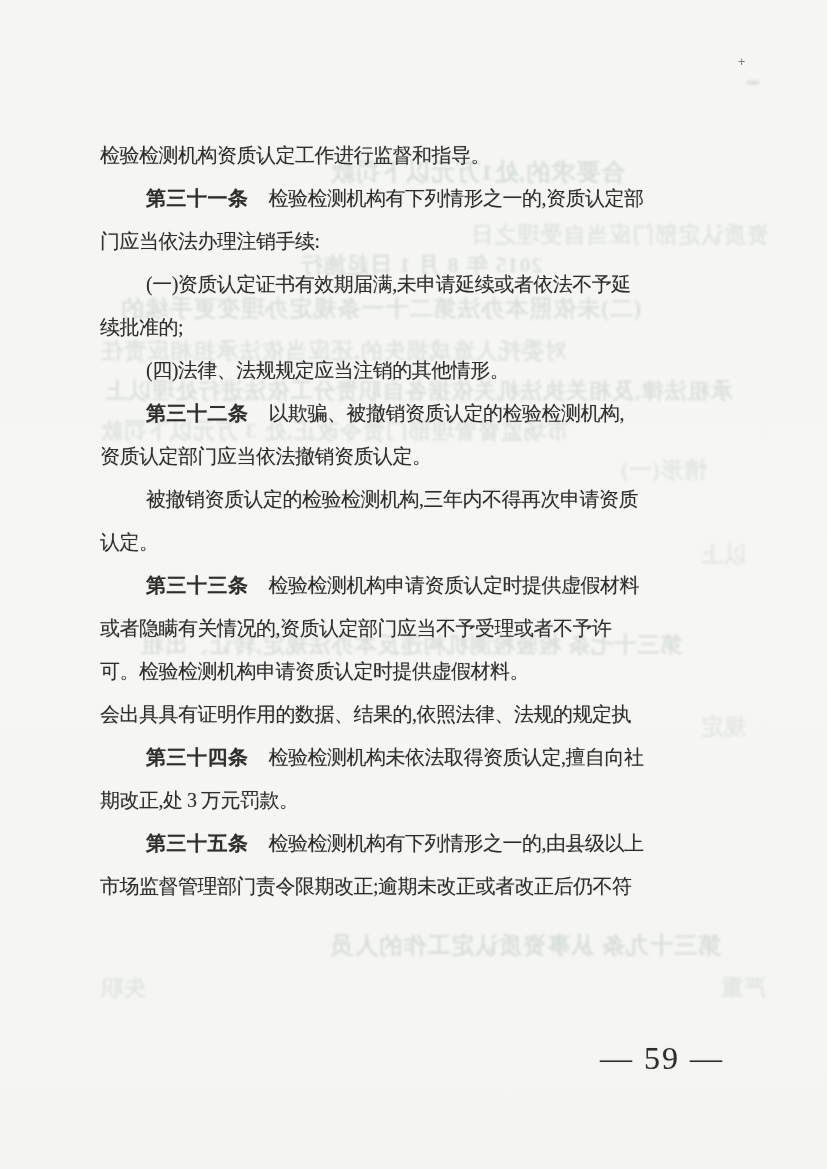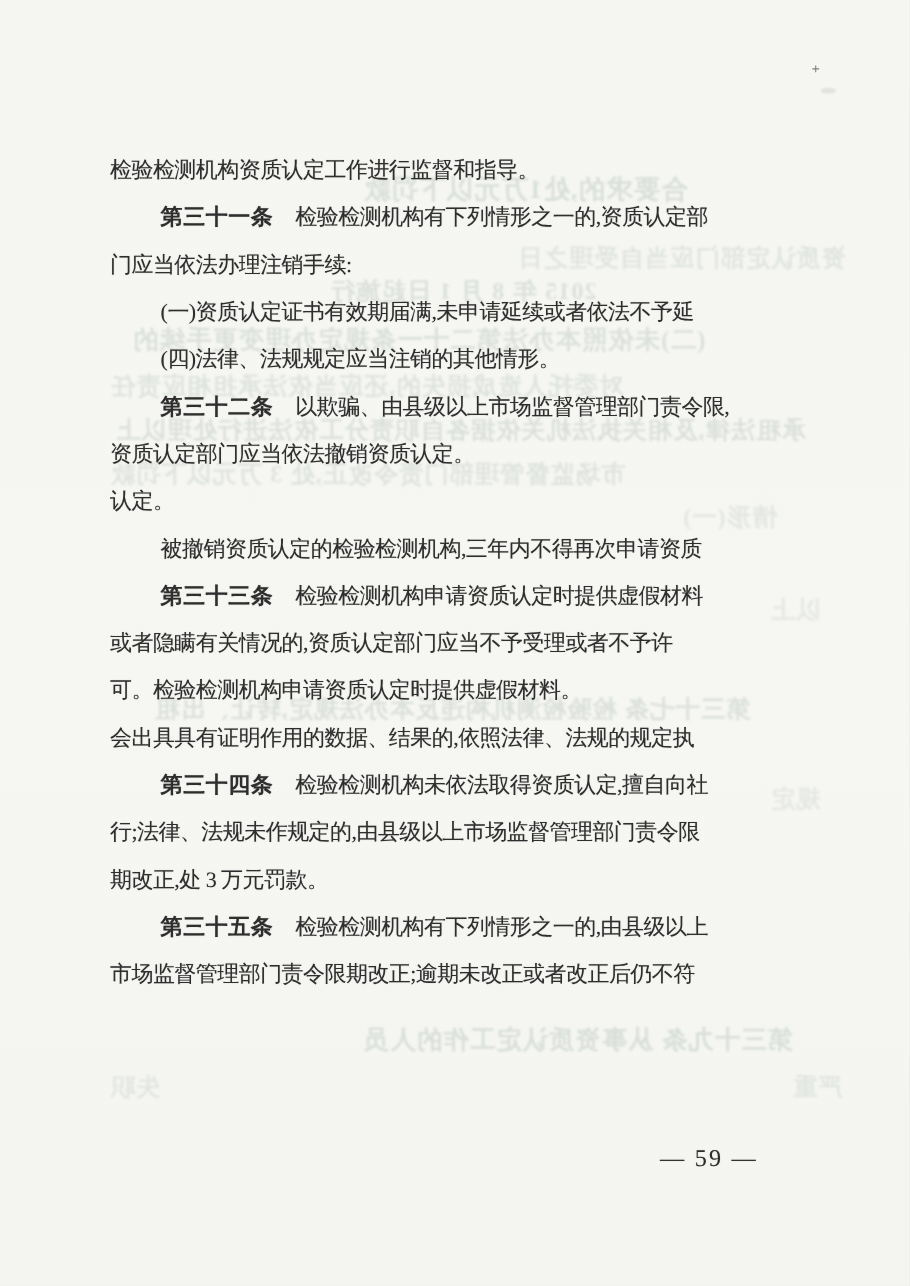--- a/index.html
+++ b/index.html
@@ -52,21 +52,21 @@
     font-weight: bold;
     margin-right: 20px;
     font-family: "Liberation Sans", "DejaVu Sans", sans-serif;
     letter-spacing: 0.5px;
   }
   .page-number {
     position: absolute;
     top: 1040px;
     left: 600px;
     width: 160px;
-    font-size: 22px;
+    font-size: 32px;
     letter-spacing: 2px;
     color: #2e2e2e;
     text-shadow: 0 0 1px rgba(60,60,60,0.3);
   }
   .speck {
     position: absolute;
     top: 55px;
     left: 738px;
     font-size: 12px;
     color: rgba(90, 90, 95, 0.75);
@@ -103,31 +103,31 @@
       <div class="bleed-line" style="top: 930px; left: 330px; font-size: 23px; opacity: 0.32; color: rgb(159, 176, 164);">第三十九条 从事资质认定工作的人员</div>
       <div class="bleed-line" style="top: 973px; left: 100px; font-size: 22px; opacity: 0.22; color: rgb(159, 176, 164);">失职</div>
       <div class="bleed-line" style="top: 973px; left: 720px; font-size: 22px; opacity: 0.22; color: rgb(159, 176, 164);">严重</div>
     </div>
 
   <div class="text-column">
       <div class="line"><span>检验检测机构资质认定工作进行监督和指导。</span></div>
       <div class="line indent"><b class="article-no">第三十一条</b><span>检验检测机构有下列情形之一的,资质认定部</span></div>
       <div class="line"><span>门应当依法办理注销手续:</span></div>
       <div class="line indent"><span>(一)资质认定证书有效期届满,未申请延续或者依法不予延</span></div>
+      <div class="line"><span>续批准的;</span></div>
       <div class="line indent"><span>(四)法律、法规规定应当注销的其他情形。</span></div>
-      <div class="line indent"><b class="article-no">第三十二条</b><span>以欺骗、由县级以上市场监督管理部门责令限,</span></div>
+      <div class="line indent"><b class="article-no">第三十二条</b><span>以欺骗、被撤销资质认定的检验检测机构,</span></div>
       <div class="line"><span>资质认定部门应当依法撤销资质认定。</span></div>
+      <div class="line indent"><span>被撤销资质认定的检验检测机构,三年内不得再次申请资质</span></div>
       <div class="line"><span>认定。</span></div>
-      <div class="line indent"><span>被撤销资质认定的检验检测机构,三年内不得再次申请资质</span></div>
       <div class="line indent"><b class="article-no">第三十三条</b><span>检验检测机构申请资质认定时提供虚假材料</span></div>
       <div class="line"><span>或者隐瞒有关情况的,资质认定部门应当不予受理或者不予许</span></div>
       <div class="line"><span>可。检验检测机构申请资质认定时提供虚假材料。</span></div>
       <div class="line"><span>会出具具有证明作用的数据、结果的,依照法律、法规的规定执</span></div>
       <div class="line indent"><b class="article-no">第三十四条</b><span>检验检测机构未依法取得资质认定,擅自向社</span></div>
-      <div class="line"><span>行;法律、法规未作规定的,由县级以上市场监督管理部门责令限</span></div>
       <div class="line"><span>期改正,处 3 万元罚款。</span></div>
       <div class="line indent"><b class="article-no">第三十五条</b><span>检验检测机构有下列情形之一的,由县级以上</span></div>
       <div class="line"><span>市场监督管理部门责令限期改正;逾期未改正或者改正后仍不符</span></div>
     </div>
 
   <div class="page-number">
     <span>— 59 —</span>
   </div>
 
   <div class="speck">+</div>

